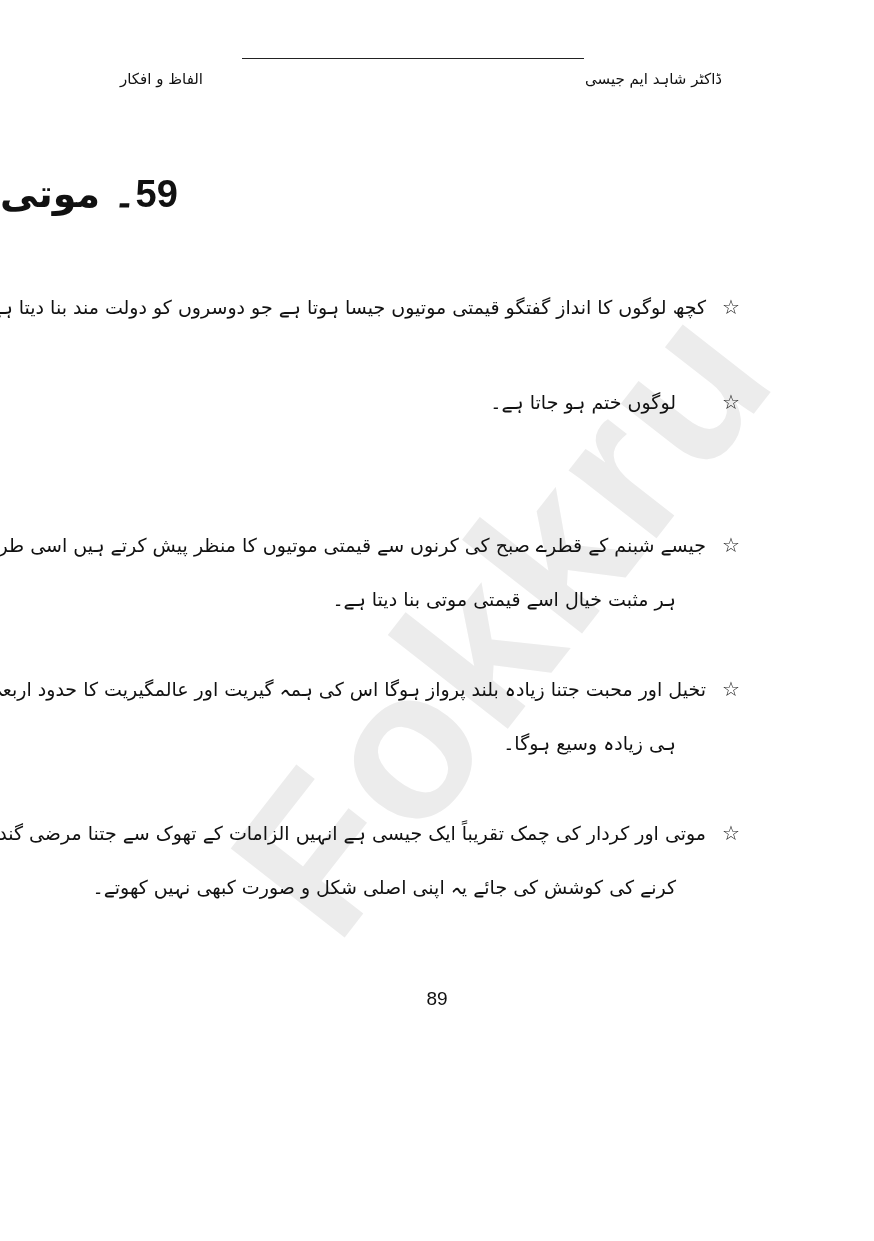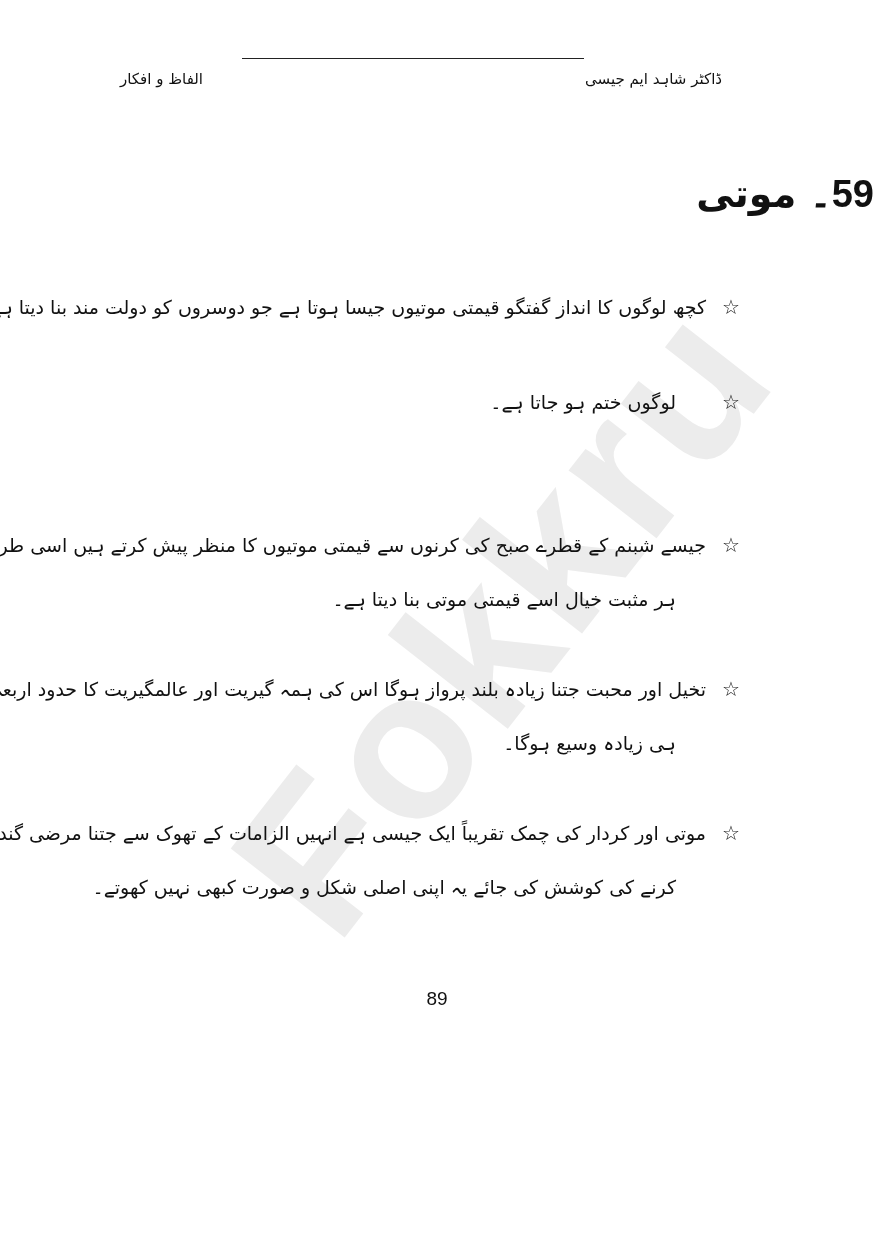--- a/index.html
+++ b/index.html
@@ -10,21 +10,21 @@
     .header-left, .header-right {
       position: absolute; top: 46px; font-size: 15px; direction: rtl; color: #111; margin-top: 24px;
     }
     .header-right { right: 152px; }
     .header-left { left: 120px; }
     .header-rule {
       position: absolute; top: 58px; left: 242px; width: 342px; height: 0;
       border-top: 1.5px solid #222;
     }
     .title {
-      position: absolute; top: 172px; left: 0; width: 874px; text-align: right;
+      position: absolute; top: 172px; left: 0; width: 874px; text-align: left;
       direction: rtl; font-size: 38px; font-weight: bold;
     }
     .title .num { font-family: "Liberation Sans", sans-serif; font-weight: bold; }
     .watermark {
       position: absolute; left: 160px; top: 560px; width: 620px; height: 200px;
       transform: rotate(-52deg); transform-origin: center;
       font-family: "Liberation Sans", sans-serif; font-weight: bold; font-size: 210px;
       color: #ececec; letter-spacing: 4px; text-align: center; line-height: 200px;
       z-index: 0; user-select: none;
     }

